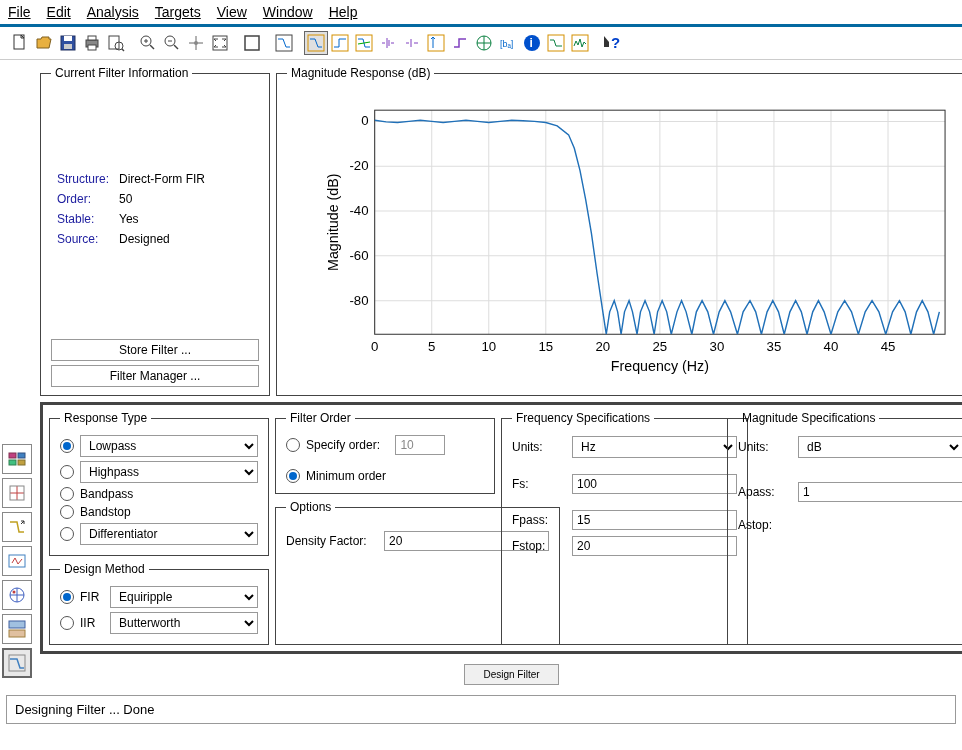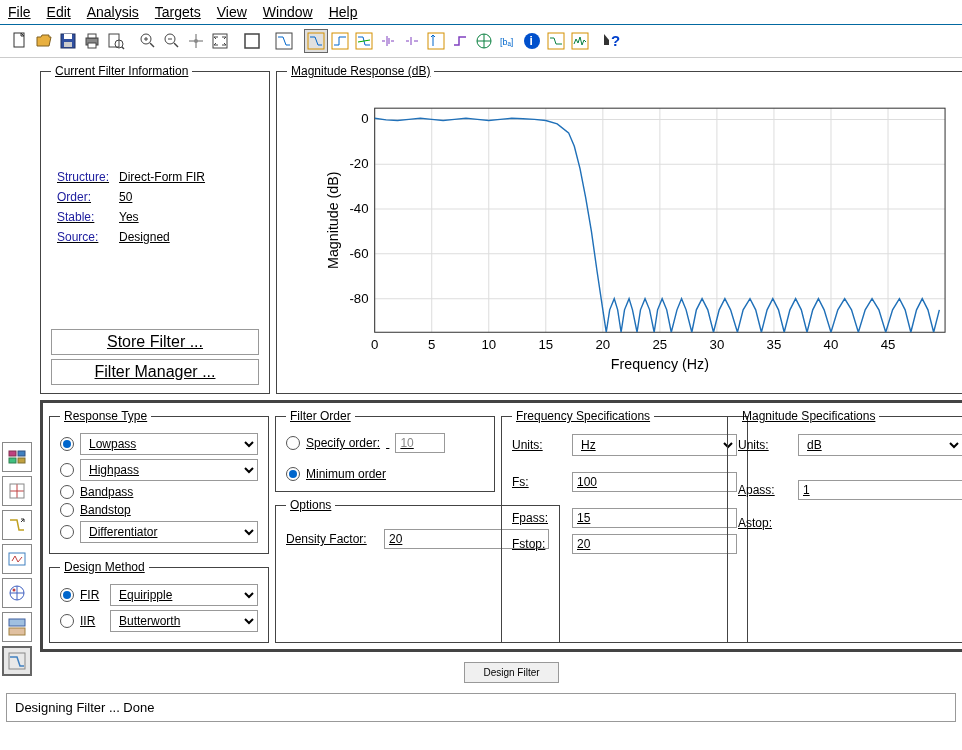--- a/index.html
+++ b/index.html
@@ -1,36 +1,36 @@
 <!DOCTYPE html>
 <html><head>
 <meta charset="utf-8">
 <style>
 * { box-sizing: border-box; font-family: Arial, sans-serif; }
 body { margin: 0; background: #fff; width: 962px; font-size: 12px; }
-.menubar { padding: 4px 8px; border-bottom: 1px solid #0369a1; display: flex; gap: 16px; font-size: 14px; }
+.menubar { padding: 4px 8px; border-bottom: 3px solid #0369a1; display: flex; gap: 16px; font-size: 14px; }
 .menubar span { cursor: pointer; }
 .menubar .u { text-decoration: underline; }
 .toolbar { padding: 4px 8px; border-bottom: 1px solid #ccc; display: flex; align-items: center; gap: 0; }
 .tool-btn { width: 24px; height: 24px; display: flex; align-items: center; justify-content: center; cursor: pointer; }
 .tool-sep { width: 8px; }
 .main-area { display: flex; }
 .side-toolbar { width: 36px; padding: 4px 2px; display: flex; flex-direction: column; gap: 4px; margin-top: 380px; }
 .side-btn { width: 30px; height: 30px; border: 1px solid #888; display: flex; align-items: center; justify-content: center; cursor: pointer; }
 .side-btn.active { border: 2px solid #666; background: #e8e8e8; }
 .content { flex: 1; padding: 6px 6px 6px 6px; }
-fieldset { border: 1px solid #444; padding: 8px 10px; margin: 0; text-decoration: underline; }
+fieldset { border: 1px solid #444; padding: 8px 10px; margin: 0; }
 fieldset legend { padding: 0 4px; font-size: 12px; }
 .top-row { display: flex; gap: 6px; margin-bottom: 6px; }
 .filter-info { width: 230px; display: flex; flex-direction: column; height: 330px; }
 .filter-info .body { flex: 1; padding-top: 80px; }
 .filter-info table td { padding: 2px 4px; font-size: 12px; }
 .filter-info table td:first-child { color: #2020a0; }
 .filter-info .btns { margin-top: auto; display: flex; flex-direction: column; gap: 4px; }
-.filter-info button { width: 100%; font-size: 16px; padding: 3px; background: #fff; border: 1px solid #999; cursor: pointer; }
+.filter-info button { width: 100%; font-size: 12px; padding: 3px; background: #fff; border: 1px solid #999; cursor: pointer; }
 .mag-panel { flex: 1; height: 330px; position: relative; }
 .chart-holder { position: absolute; left: 30px; top: 20px; right: 10px; bottom: 20px; }
 .design-grid { display: grid; grid-template-columns: 220px 220px 220px 1fr; gap: 6px; margin-bottom: 6px; border: 3px solid #444; padding: 6px; }
 .col { display: flex; flex-direction: column; gap: 6px; }
 .radio-row { display: flex; align-items: center; gap: 6px; padding: 2px 0; }
 .radio { width: 14px; height: 14px; border: 1px solid #555; border-radius: 50%; display: inline-flex; align-items: center; justify-content: center; cursor: pointer; }
 .radio.checked::after { content: ''; width: 8px; height: 8px; border-radius: 50%; background: #0066cc; }
 select, input[type=text] { font-size: 12px; padding: 2px 4px; border: 1px solid #999; background: #fff; }
 input[disabled] { color: #888; }
 .form-row { display: flex; align-items: center; gap: 8px; padding: 3px 0; }

